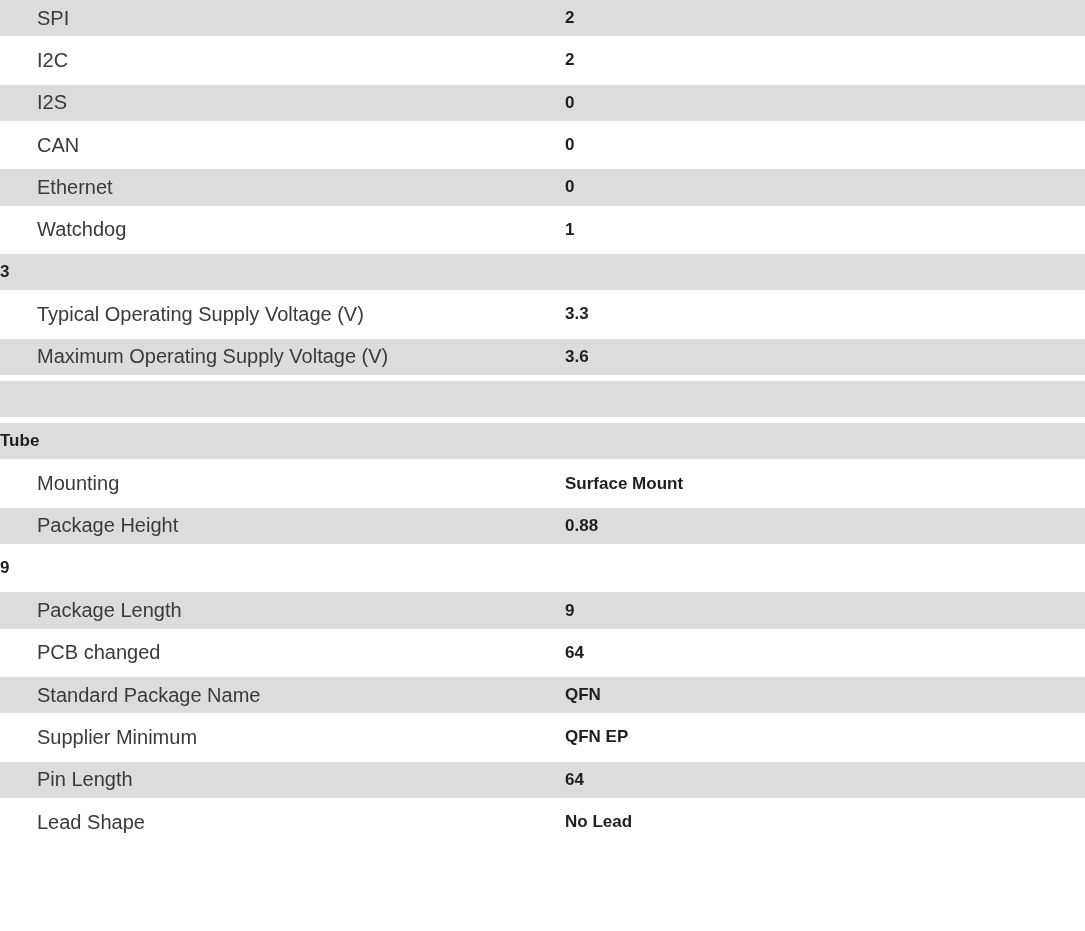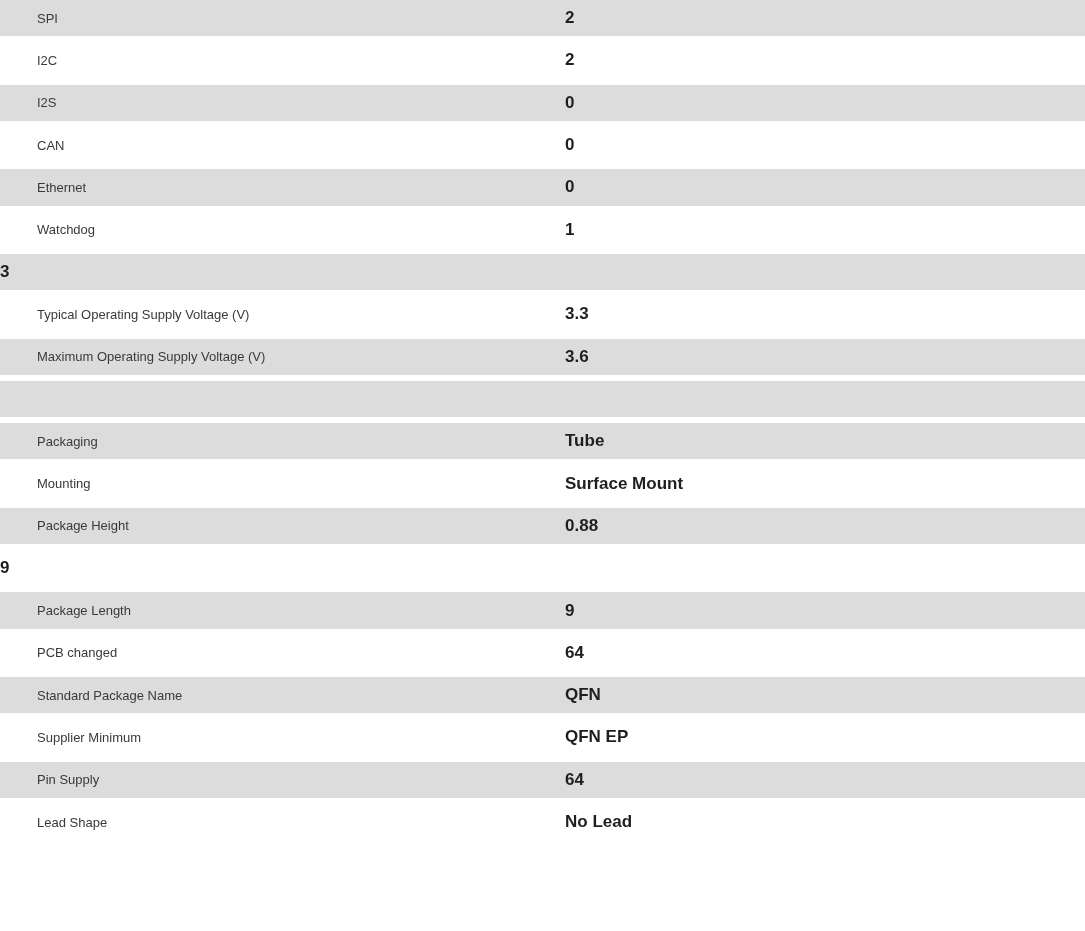--- a/index.html
+++ b/index.html
@@ -21,21 +21,21 @@
     display:flex;
     align-items:center;
     background:var(--row-bg);
     border-bottom:6px solid #ffffff;
   }
   .spec-row.striped{background:var(--stripe);}
   .spec-label{
     box-sizing:border-box;
     width:565px;
     padding-left:37px;
-    font-size:13px;
+    font-size:20px;
     color:var(--label-color);
     white-space:nowrap;
     overflow:hidden;
   }
   .spec-value{
     flex:1;
     font-size:17px;
     font-weight:700;
     color:var(--value-color);
     white-space:nowrap;
@@ -76,21 +76,20 @@
     <div class="spec-label">Typical Operating Supply Voltage (V)</div>
     <div class="spec-value">3.3</div>
   </div>
     <div class="spec-row striped">
     <div class="spec-label">Maximum Operating Supply Voltage (V)</div>
     <div class="spec-value">3.6</div>
   </div>
     <div class="spec-row striped">
   </div>
     <div class="spec-row striped">
-    <div class="spec-label">Packaging</div>
     <div class="spec-value">Tube</div>
   </div>
     <div class="spec-row">
     <div class="spec-label">Mounting</div>
     <div class="spec-value">Surface Mount</div>
   </div>
     <div class="spec-row striped">
     <div class="spec-label">Package Height</div>
     <div class="spec-value">0.88</div>
   </div>
@@ -107,20 +106,20 @@
   </div>
     <div class="spec-row striped">
     <div class="spec-label">Standard Package Name</div>
     <div class="spec-value">QFN</div>
   </div>
     <div class="spec-row">
     <div class="spec-label">Supplier Minimum</div>
     <div class="spec-value">QFN EP</div>
   </div>
     <div class="spec-row striped">
-    <div class="spec-label">Pin Supply</div>
+    <div class="spec-label">Pin Length</div>
     <div class="spec-value">64</div>
   </div>
     <div class="spec-row">
     <div class="spec-label">Lead Shape</div>
     <div class="spec-value">No Lead</div>
   </div>
   </div>
 
 </body></html>

